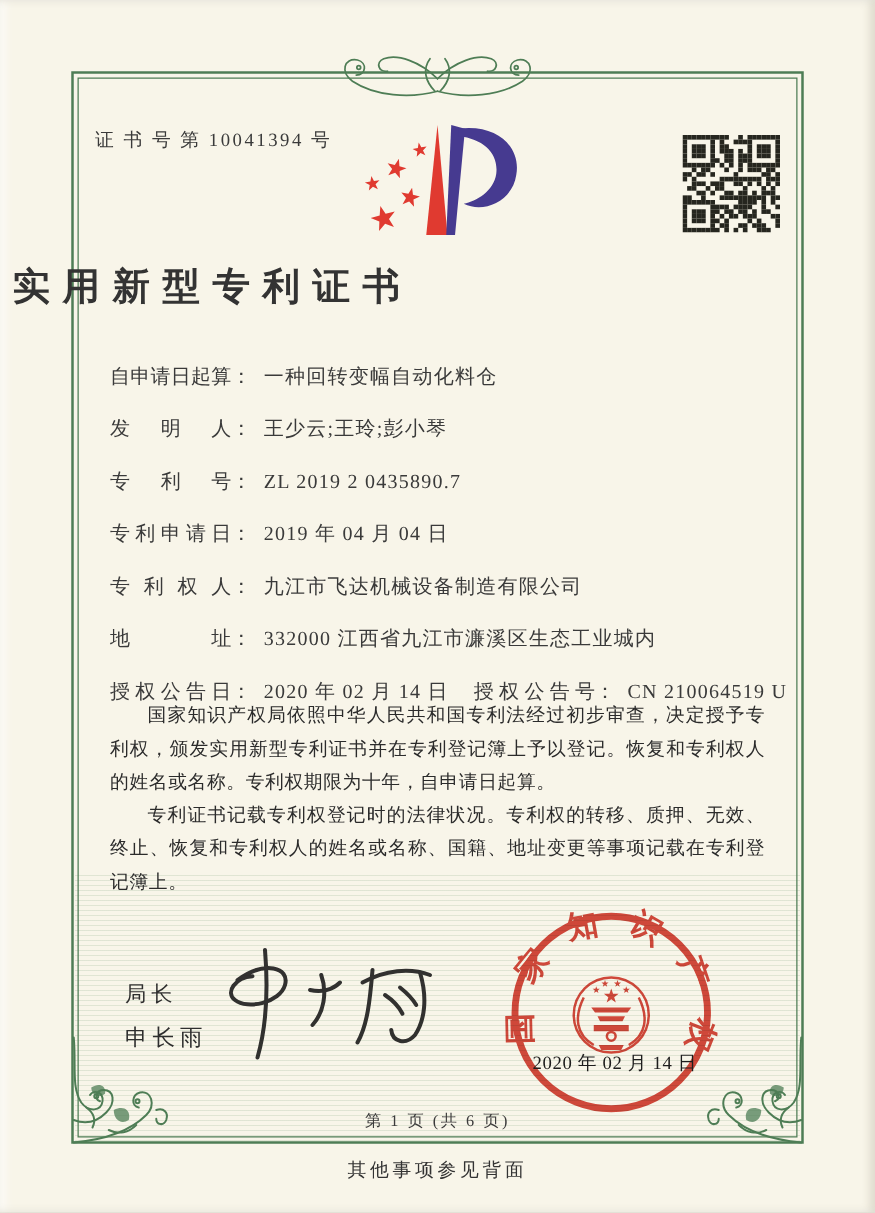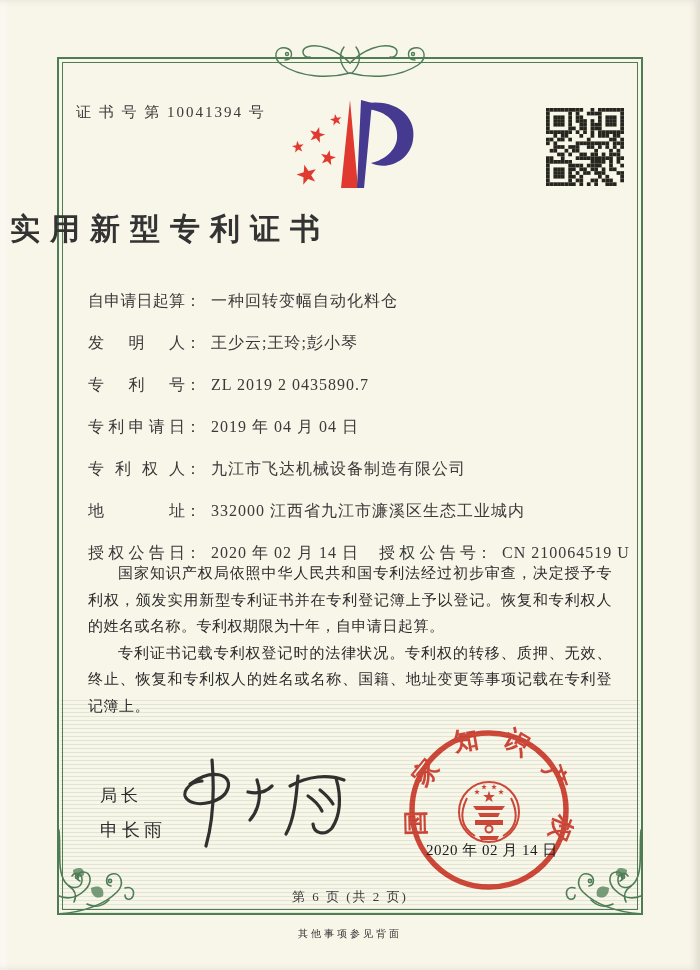--- a/index.html
+++ b/index.html
@@ -50,21 +50,21 @@
 
   .sig-title{position:absolute;left:100px;top:784px;font-size:17px;letter-spacing:4px;z-index:4;}
   .sig-name{position:absolute;left:100px;top:818px;font-size:18px;letter-spacing:4px;z-index:4;text-align:right;}
   .sig-script{position:absolute;left:162px;top:754px;z-index:4;}
 
   .seal{position:absolute;left:404px;top:724px;z-index:5;opacity:.92;mix-blend-mode:multiply;}
   .seal text{font-family:"Liberation Serif",serif;font-weight:bold;}
   .seal-date{position:absolute;left:426px;top:841px;font-size:15px;letter-spacing:.5px;color:#1d1d1d;z-index:6;white-space:nowrap;}
 
   .page-num{position:absolute;left:0;right:0;top:888px;text-align:center;font-size:13px;letter-spacing:2px;color:#3b3b3b;z-index:4;}
-  .back-note{position:absolute;left:0;right:0;top:927px;text-align:center;font-size:10px;letter-spacing:3px;color:#333;z-index:4;}
+  .back-note{position:absolute;left:0;right:0;top:927px;text-align:center;font-size:15px;letter-spacing:3px;color:#333;z-index:4;}
 </style>
 </head>
 <body>
 
 <div class="page">
 
   <div class="band"></div>
   <div class="frame"></div>
 
   <svg class="flourish" width="180" height="48" viewBox="0 0 180 48">
@@ -472,16 +472,16 @@
       <path d="M-11,1 L11,1 L9,5 L-9,5 Z"></path>
       <path d="M-14,8 L14,8 L14,13 L-14,13 Z"></path>
       <circle cy="17" r="3.5" fill="none" stroke="var(--seal-red)" stroke-width="2"></circle>
       <path d="M-22,-14 C-30,2 -28,16 -14,24" fill="none" stroke="var(--seal-red)" stroke-width="2"></path>
       <path d="M22,-14 C30,2 28,16 14,24" fill="none" stroke="var(--seal-red)" stroke-width="2"></path>
       <path d="M-10,24 L10,24 L8,28 L-8,28 Z"></path>
     </g>
   </svg>
   <div class="seal-date">2020 年 02 月 14 日</div>
 
-  <div class="page-num">第 6 页 (共 2 页)</div>
+  <div class="page-num">第 1 页 (共 6 页)</div>
   <div class="back-note">其他事项参见背面</div>
 
 </div>
 
 </body></html>

